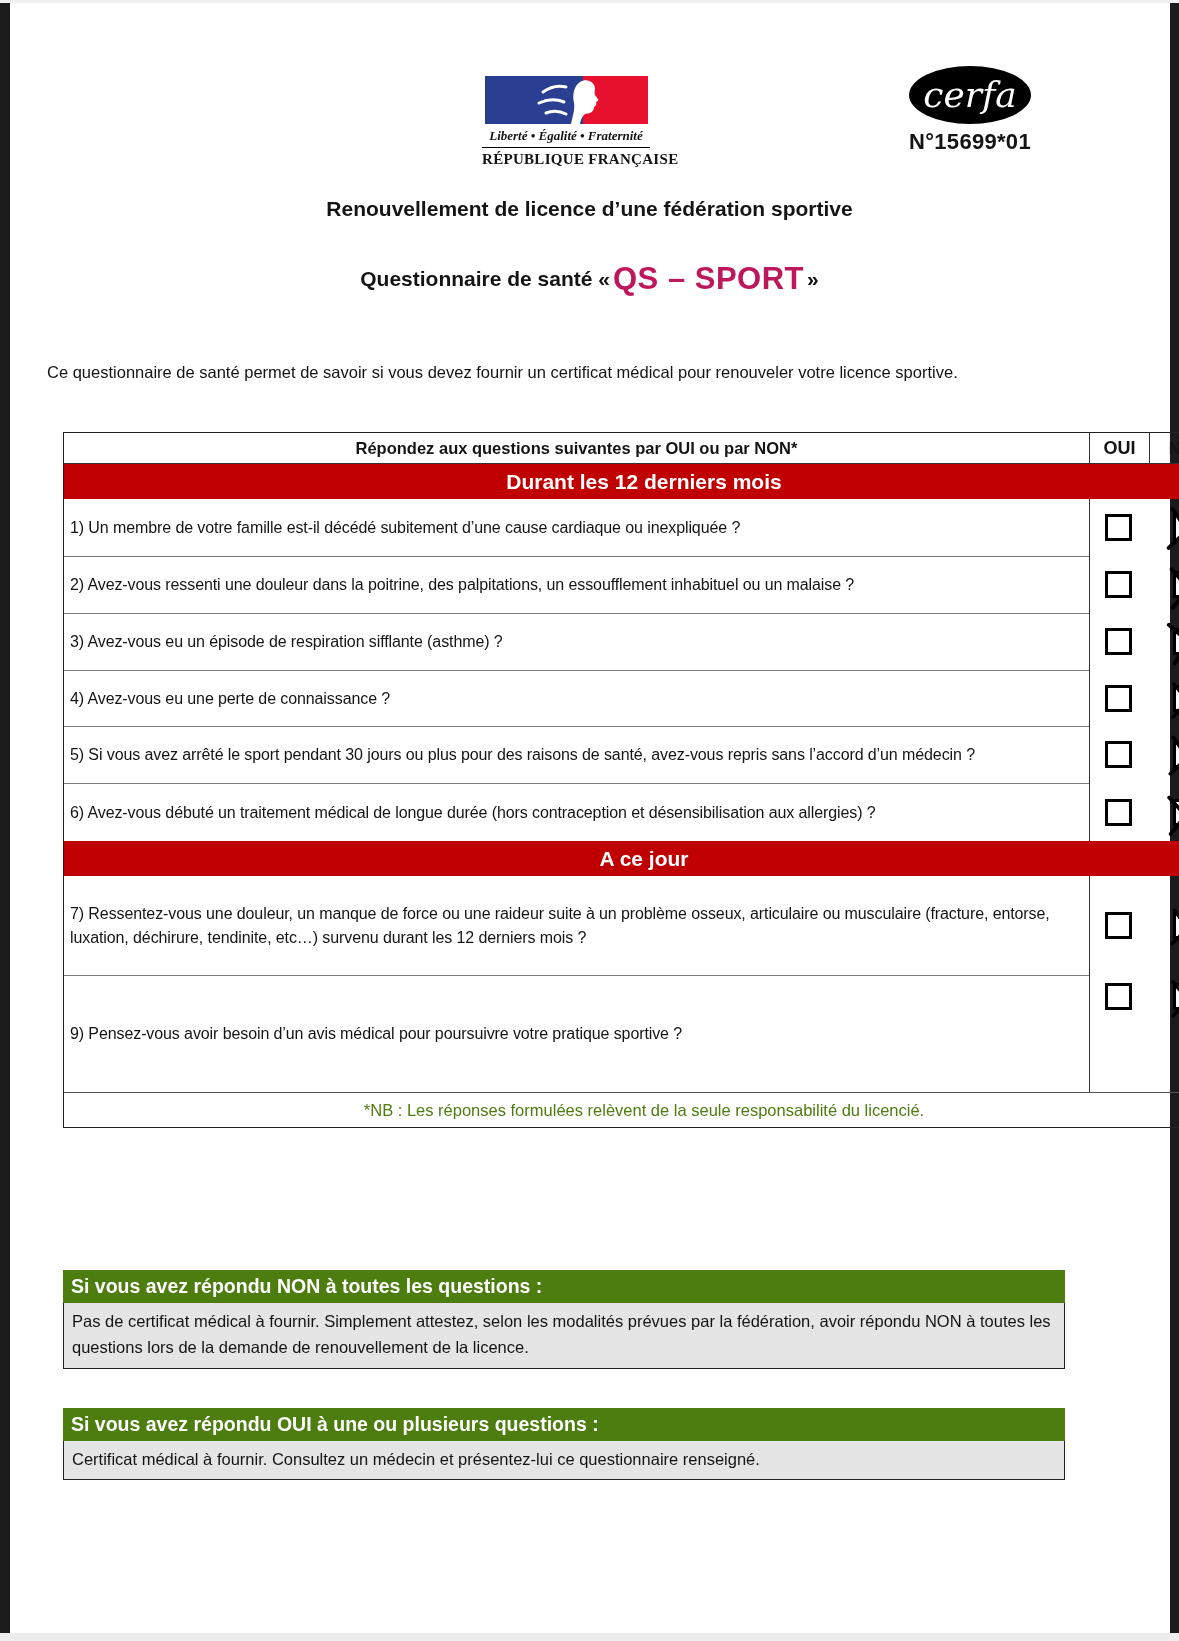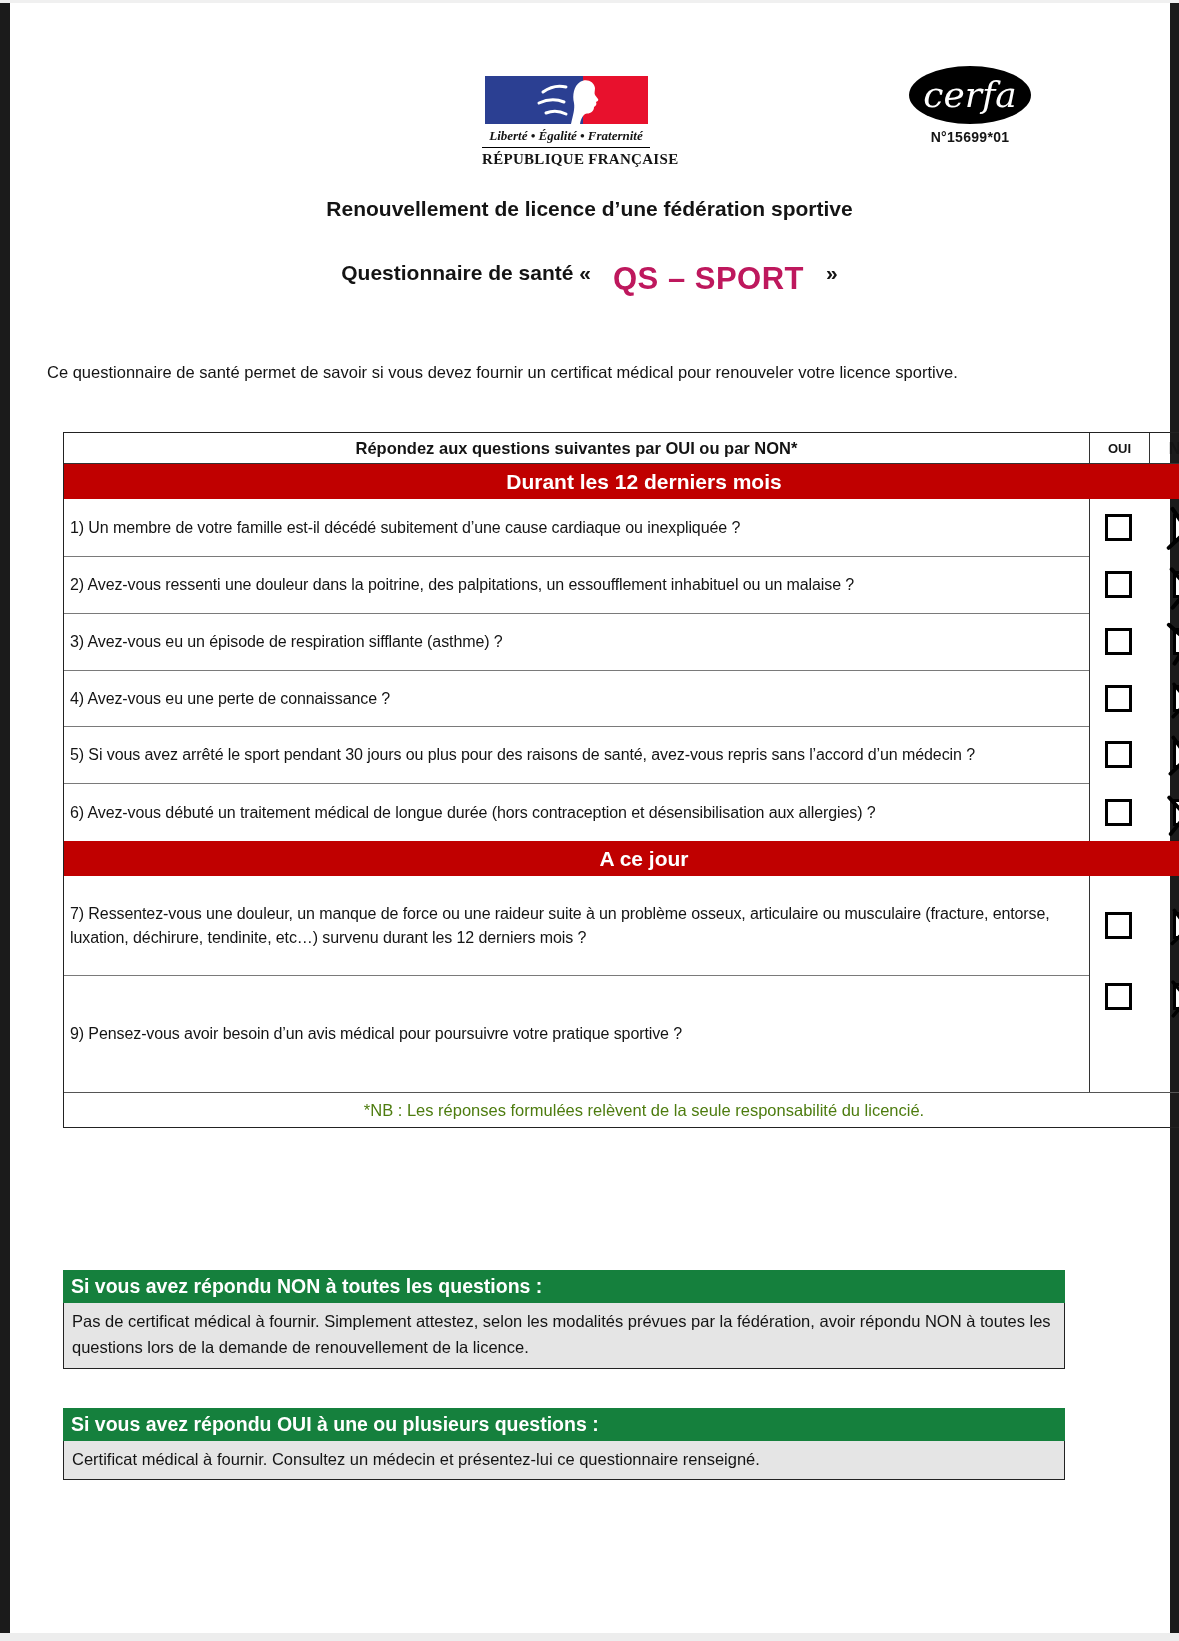--- a/index.html
+++ b/index.html
@@ -16,36 +16,36 @@
   .brand .flag{display:block;margin:0 auto;}
   .brand .motto{font-family:"Liberation Serif",serif;font-style:italic;font-weight:bold;
                 font-size:13px;margin-top:4px;padding-bottom:3px;border-bottom:1.5px solid #000;white-space:nowrap;}
   .brand .republic{font-family:"Liberation Serif",serif;font-weight:bold;font-size:15px;
                    letter-spacing:.3px;margin-top:3px;white-space:nowrap;}
 
   .cerfa{position:absolute;left:900px;top:66px;width:140px;text-align:center;}
   .cerfa-oval{width:122px;height:58px;background:#000;border-radius:50%;margin:0 auto;
               display:flex;align-items:center;justify-content:center;}
   .cerfa-oval span{color:#fff;font-family:"DejaVu Serif",serif;font-style:italic;font-size:36px;line-height:1;}
-  .cerfa-num{font-weight:bold;font-size:14px;margin-top:5px;letter-spacing:.3px;}
+  .cerfa-num{font-weight:bold;font-size:22px;margin-top:5px;letter-spacing:.3px;}
 
   .title{position:absolute;left:0;right:0;top:197px;text-align:center;font-size:21px;font-weight:bold;}
   .subtitle{position:absolute;left:0;right:0;top:261px;display:flex;justify-content:center;
-            align-items:flex-start;gap:22px;}
+            align-items:center;gap:3px;}
   .subtitle .pre,.subtitle .suf{font-size:21px;font-weight:bold;}
   .subtitle .qs{font-size:31px;font-weight:bold;color:#be185d;letter-spacing:.5px;}
 
   .intro{position:absolute;left:47px;right:48px;top:363px;font-size:16.5px;}
 
   
   .qtable{position:absolute;left:63px;top:432px;width:1162px;border:1.6px solid #222;box-sizing:border-box;}
   .thead{display:flex;border-bottom:1.2px solid #333;height:30px;}
   .th-q{flex:1;display:flex;align-items:center;justify-content:center;font-weight:bold;font-size:16.5px;}
   .th-oui{width:60px;border-left:1.4px solid #333;display:flex;align-items:center;justify-content:center;
-          font-weight:bold;font-size:13px;box-sizing:border-box;}
+          font-weight:bold;font-size:18px;box-sizing:border-box;}
   .th-non{width:75px;border-left:1.4px solid #333;display:flex;align-items:center;justify-content:center;
           font-weight:bold;font-size:16.5px;box-sizing:border-box;}
   .band{background:#C00000;color:#fff;font-weight:bold;font-size:21px;text-align:center;
         height:35px;line-height:35px;}
   .qrow{display:flex;}
   .qcell{flex:1;display:flex;align-items:center;box-sizing:border-box;
          padding:5px 10px 5px 6px;font-size:16px;line-height:1.45;letter-spacing:-0.1px;}
   .qrow.sep .qcell{border-top:1.6px solid #7a7a7a;}
   .mcell{width:135px;border-left:1.4px solid #333;box-sizing:border-box;
          display:flex;align-items:center;}
@@ -63,21 +63,21 @@
   .m4{transform:rotate(3deg) scale(1.04);}
   .m5{transform:rotate(-4deg) scale(1.04) translate(-2px,0);}
   .m6{transform:rotate(2deg) scale(0.95);}
   .m7{transform:rotate(-9deg) scale(1.08) translate(2px,-1px);}
   .m8{transform:rotate(-2deg) scale(0.96);}
   .tfoot{border-top:1.6px solid #555;height:34px;line-height:34px;text-align:center;
          color:#4d7c0f;font-size:16.5px;}
 
   
   .abox{position:absolute;left:63px;width:1002px;box-sizing:border-box;}
-  .abox .abar{background:#15803d;color:#fff;font-weight:bold;font-size:19.5px;
+  .abox .abar{background:#4d7c0f;color:#fff;font-weight:bold;font-size:19.5px;
               height:33px;line-height:33px;padding-left:8px;box-sizing:border-box;}
   .abox .abody{border:1.6px solid #222;border-top:none;background:#e5e5e5;
                padding:5px 10px 7px 8px;font-size:16.5px;line-height:1.6;box-sizing:border-box;}
   .abox.no{top:1270px;}
   .abox.yes{top:1408px;}
 </style>
 </head>
 <body>
 
 <div class="canvas">

